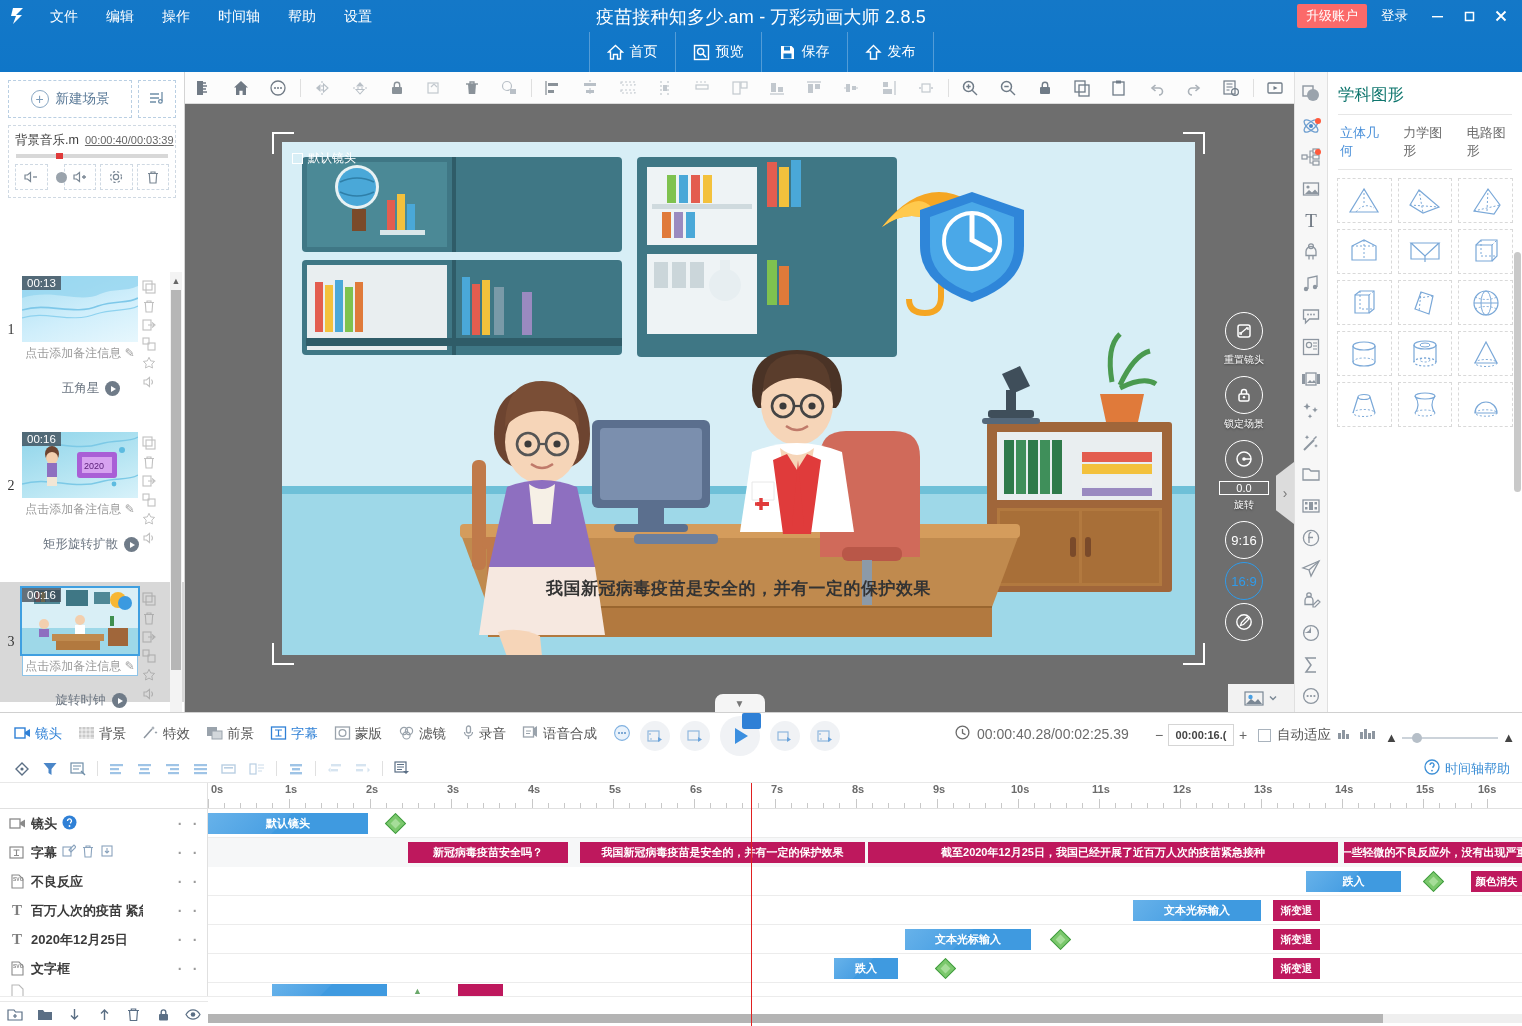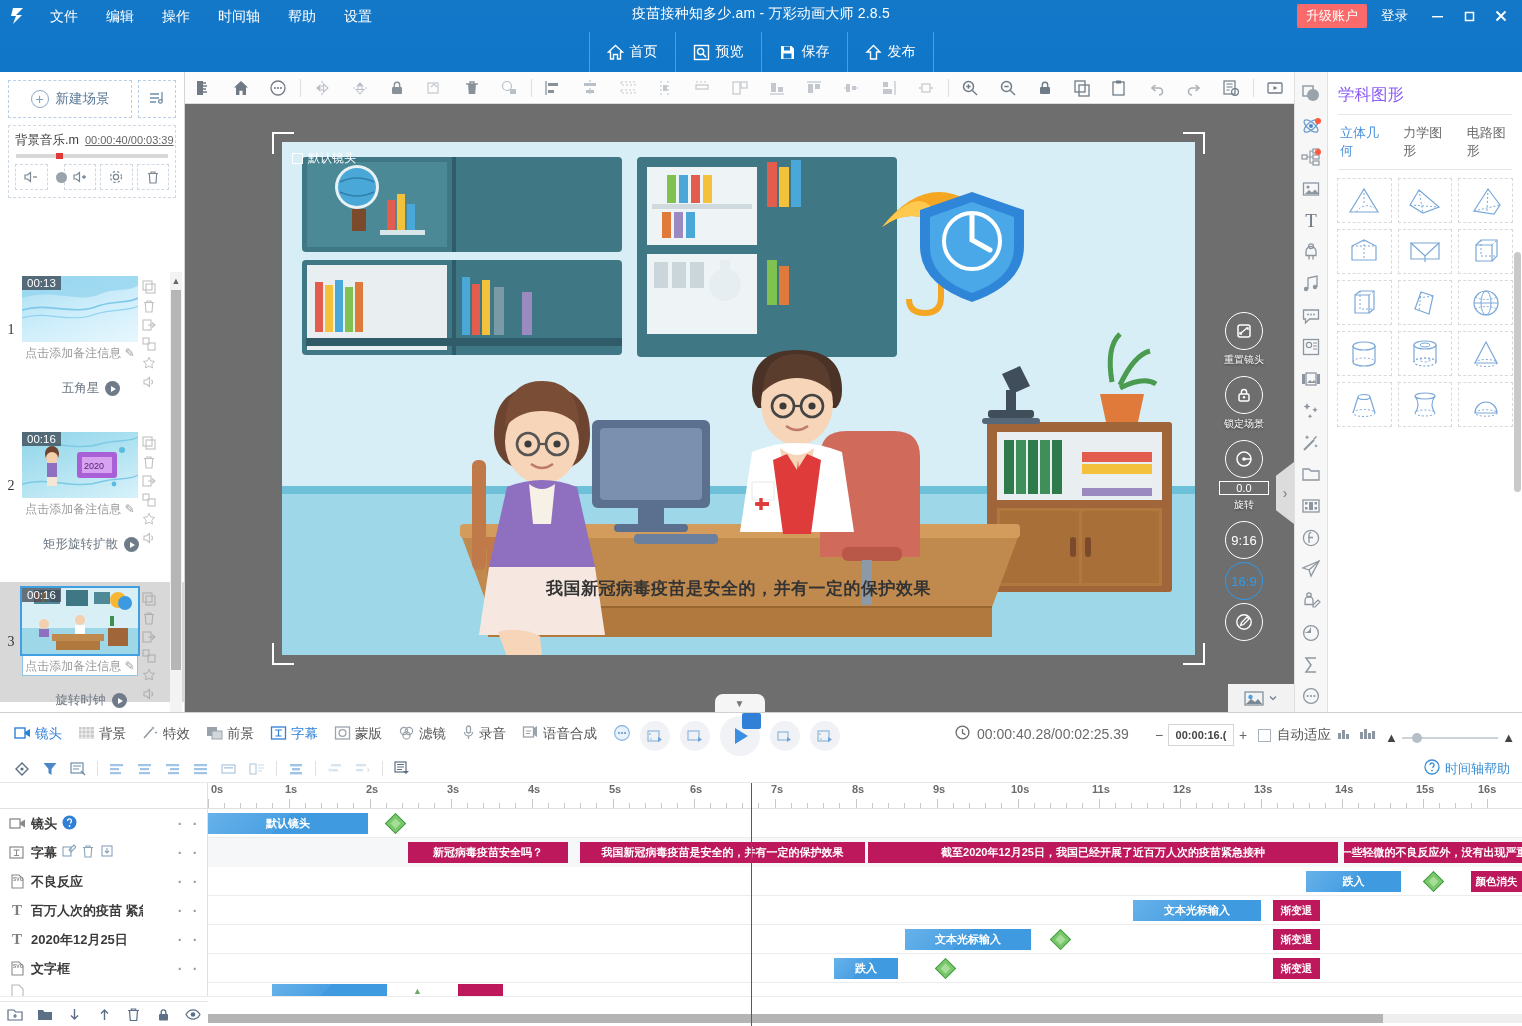--- a/index.html
+++ b/index.html
@@ -16,21 +16,21 @@
     position:absolute; left:0; top:0; width:1522px; height:72px;
     background:linear-gradient(180deg,#1478c8 0%,#0f76c8 100%);
     color:#fff;
   }
   .menu-row { position:absolute; left:0; top:0; height:32px; display:flex; align-items:center; }
   .logo-mark { width:36px; height:32px; display:flex; align-items:center; justify-content:center;
     color:#fff; font-size:17px; font-weight:bold; }
   .menu-item { padding:0 14px; height:32px; line-height:32px; font-size:14px; color:#fff; cursor:default; }
   .app-title {
     position:absolute; left:0; top:5px; width:1522px; text-align:center;
-    font-size:14px; color:#fff; letter-spacing:.2px;
+    font-size:18px; color:#fff; letter-spacing:.2px;
   }
   .win-ctrls { position:absolute; right:6px; top:0; height:32px; display:flex; align-items:center; gap:2px; }
   .upgrade-btn {
     background:#fb6a6a; color:#fff; font-size:13px; padding:3px 9px; border-radius:2px; cursor:pointer;
   }
   .login-btn { color:#fff; font-size:13.5px; padding:0 12px; cursor:pointer; }
   .wbtn { width:30px; height:28px; display:flex; align-items:center; justify-content:center;
     color:#fff; font-size:15px; cursor:pointer; }
 
   .quick-row { position:absolute; left:0; top:32px; width:1522px; height:40px;
@@ -135,21 +135,21 @@
 
   
   .rail { position:absolute; left:1294px; top:72px; width:34px; height:640px; background:#f7f7f7;
     border-left:1px solid #e0e0e0; border-right:1px solid #e0e0e0; display:flex; flex-direction:column;
     align-items:center; padding-top:6px; }
   .rail-ico { width:34px; height:38px; display:flex; align-items:center; justify-content:center; cursor:pointer; position:relative;}
   .dot-badge { position:absolute; right:7px; top:8px; width:6px; height:6px; background:#ff5a3c; border-radius:50%; }
 
   
   .lib { position:absolute; left:1328px; top:72px; width:194px; height:640px; background:#fff; }
-  .lib-title { padding:12px 0 8px 10px; font-size:16.5px; color:#8b5cf6; }
+  .lib-title { padding:12px 0 8px 10px; font-size:16.5px; color:#0f766e; }
   .lib-div { height:1px; background:#e6e6e6; margin:0 10px; }
   .lib-tabs { display:flex; gap:12px; padding:9px 8px 9px 8px; }
   .lib-tab { font-size:13px; color:#6b6b6b; padding:0 4px; cursor:pointer; }
   .lib-tab.active { color:#4a90d9; }
   .lib-grid { display:grid; grid-template-columns:repeat(3,1fr); gap:6px; padding:8px 9px; }
   .lib-cell { height:45px; border:1px dashed #d9d9d9; display:flex; align-items:center;
     justify-content:center; cursor:pointer; background:#fff; }
   .lib-scroll { position:absolute; right:1px; top:180px; width:7px; height:240px; background:#c9c9c9; border-radius:4px;}
 
   

